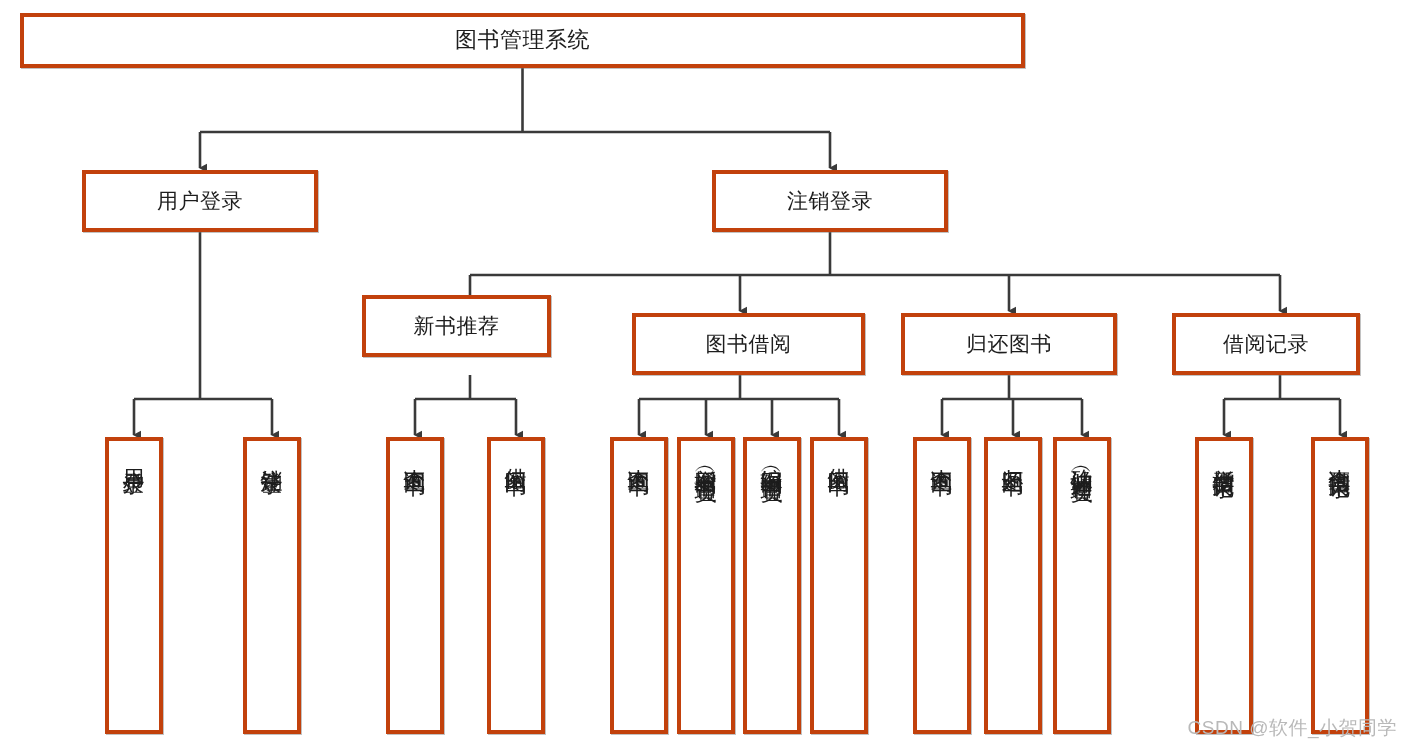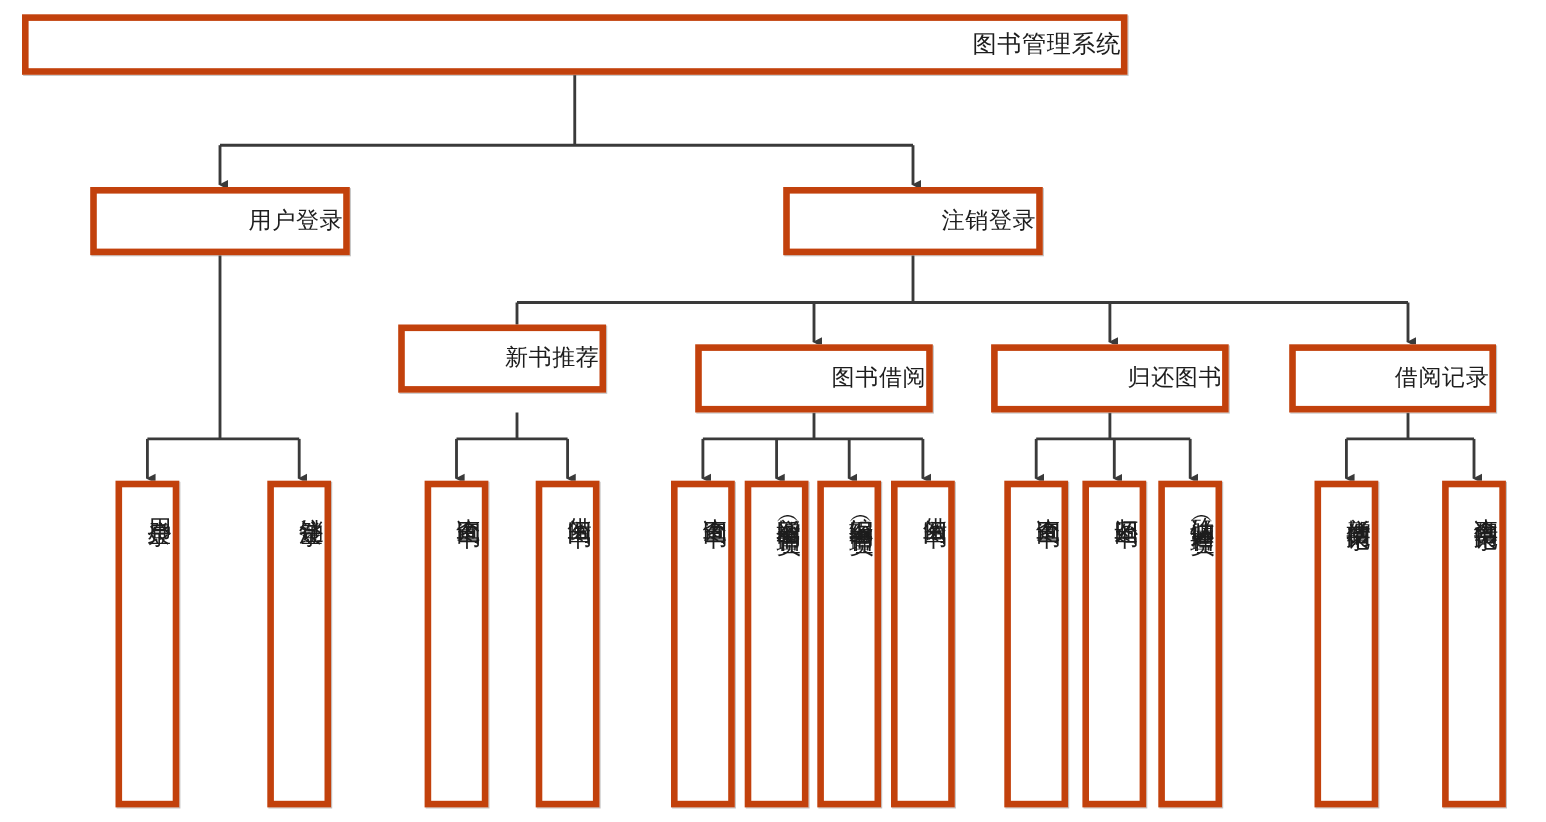--- a/index.html
+++ b/index.html
@@ -22,25 +22,25 @@
     position: absolute;
     left: 0;
     top: 0;
     width: 1405px;
     height: 747px;
     pointer-events: none;
   }
   .node {
     position: absolute;
     box-sizing: border-box;
-    border: 6px solid #c2410c;
+    border: 4px solid #c2410c;
     background: #ffffff;
     display: flex;
     align-items: center;
-    justify-content: flex-end;
+    justify-content: center;
     color: #1d1d1d;
     box-shadow: 1px 1px 0 rgba(120,120,120,0.45);
   }
   .node .label {
     display: block;
     text-align: center;
     line-height: 1.22;
     letter-spacing: 0.5px;
     white-space: nowrap;
   }
@@ -128,21 +128,21 @@
       </div>
       <div class="node horiz" style="left: 82px; top: 170px; width: 236px; height: 62px;">
         <span class="label">用户登录</span>
       </div>
       <div class="node horiz" style="left: 712px; top: 170px; width: 236px; height: 62px;">
         <span class="label">注销登录</span>
       </div>
       <div class="node horiz" style="left: 362px; top: 295px; width: 189px; height: 62px;">
         <span class="label">新书推荐</span>
       </div>
-      <div class="node horiz" style="left: 632px; top: 313px; width: 216px; height: 62px;">
+      <div class="node horiz" style="left: 632px; top: 313px; width: 233px; height: 62px;">
         <span class="label">图书借阅</span>
       </div>
       <div class="node horiz" style="left: 901px; top: 313px; width: 216px; height: 62px;">
         <span class="label">归还图书</span>
       </div>
       <div class="node horiz" style="left: 1172px; top: 313px; width: 188px; height: 62px;">
         <span class="label">借阅记录</span>
       </div>
       <div class="node vert" style="left: 105px; top: 437px; width: 58px; height: 297px;">
         <span class="label">用户登录</span>
@@ -178,14 +178,15 @@
         <span class="label">确认归还（管理员）</span>
       </div>
       <div class="node vert" style="left: 1195px; top: 437px; width: 58px; height: 297px;">
         <span class="label">新增借阅记录</span>
       </div>
       <div class="node vert" style="left: 1311px; top: 437px; width: 58px; height: 297px;">
         <span class="label">查询借阅记录</span>
       </div>
     </div>
 
+  <div id="watermark">CSDN @软件_小贺同学</div>
 
 </div>
 
 </body></html>

